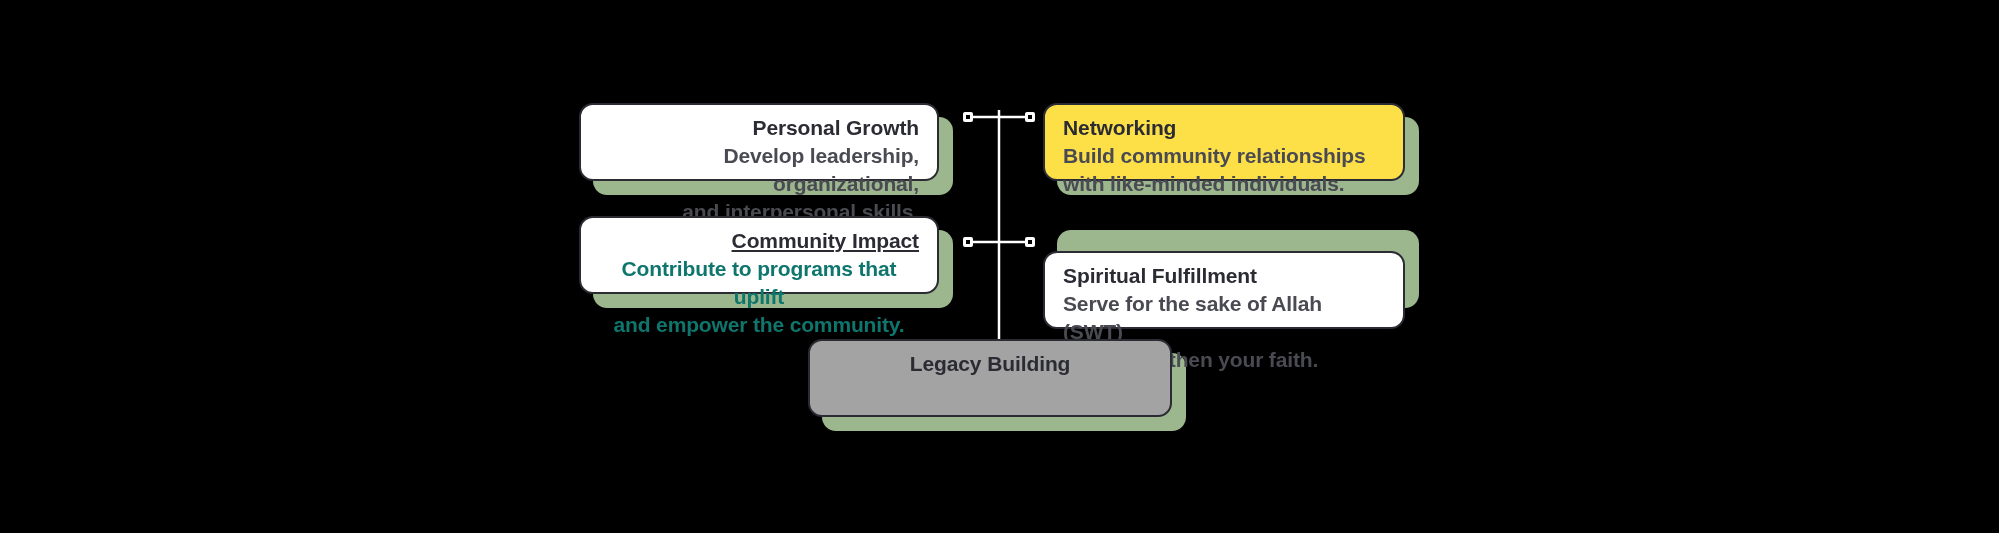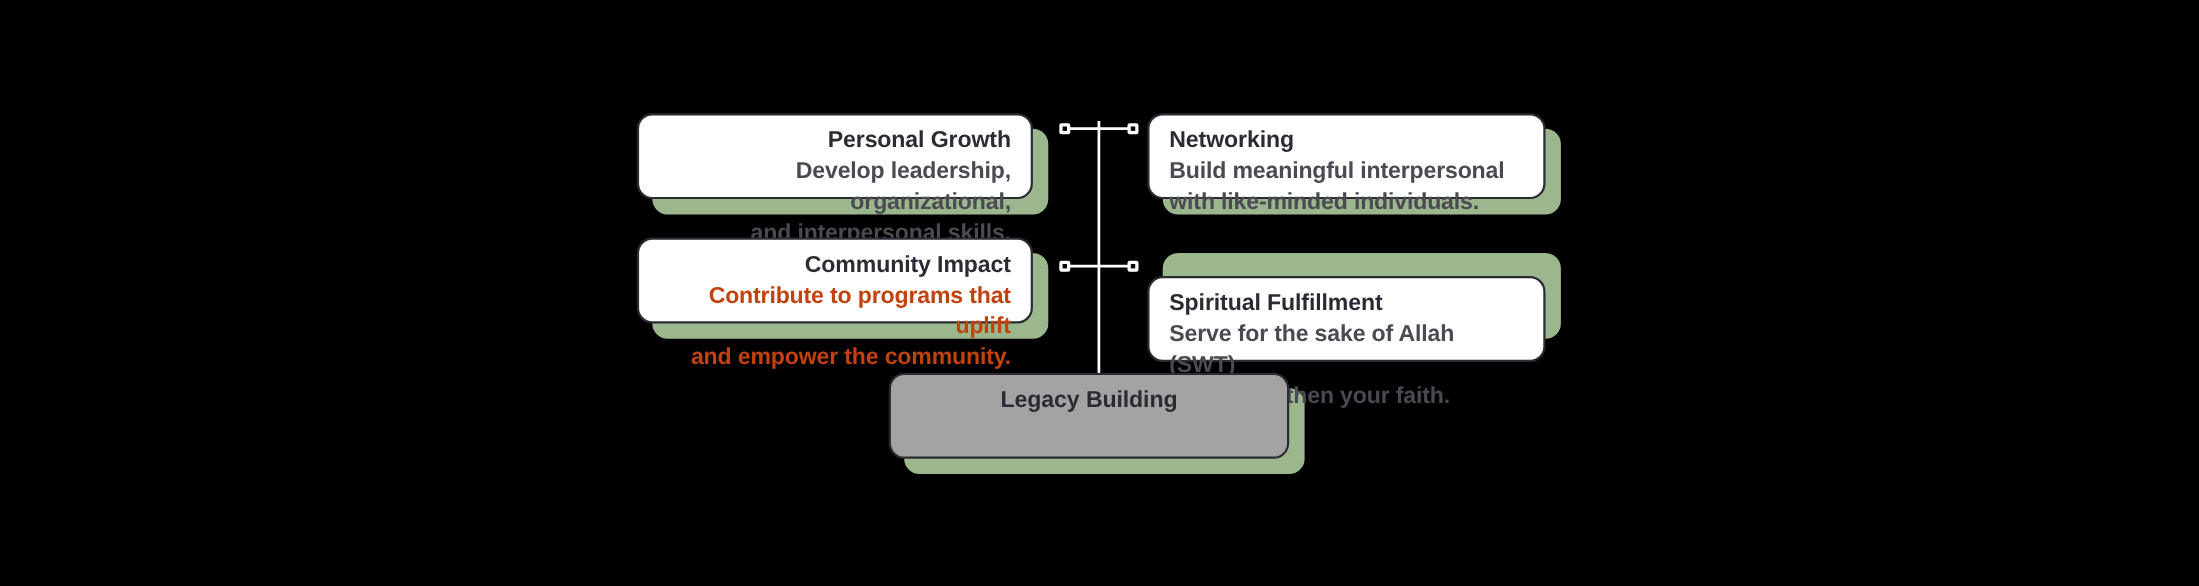--- a/index.html
+++ b/index.html
@@ -97,28 +97,28 @@
       <div class="card-shadow" style="left: 593px; top: 230px; width: 360px; height: 78px; background: rgb(156, 182, 141);"></div>
       <div class="card-shadow" style="left: 1057px; top: 230px; width: 362px; height: 78px; background: rgb(156, 182, 141);"></div>
       <div class="card-shadow" style="left: 822px; top: 353px; width: 364px; height: 78px; background: rgb(156, 182, 141);"></div>
     </div>
   <div id="card-layer">
       <div class="card align-right" style="left: 579px; top: 103px; width: 360px; height: 78px; background: rgb(255, 255, 255); border-color: rgb(43, 43, 51);">
         <div class="card-title" style="color: rgb(43, 43, 51);">Personal Growth</div>
         <div class="card-desc" style="color: rgb(74, 74, 83);">Develop leadership, organizational,
 and interpersonal skills.</div>
       </div>
-      <div class="card align-left" style="left: 1043px; top: 103px; width: 362px; height: 78px; background: #ffffff; border-color: rgb(43, 43, 51);">
+      <div class="card align-left" style="left: 1043px; top: 103px; width: 362px; height: 78px; background: #fde047; border-color: rgb(43, 43, 51);">
         <div class="card-title" style="color: rgb(43, 43, 51);">Networking</div>
-        <div class="card-desc" style="color: rgb(74, 74, 83);">Build meaningful interpersonal
+        <div class="card-desc" style="color: rgb(74, 74, 83);">Build community relationships
 with like-minded individuals.</div>
       </div>
       <div class="card align-right" style="left: 579px; top: 216px; width: 360px; height: 78px; background: rgb(255, 255, 255); border-color: rgb(43, 43, 51);">
-        <div class="card-title" style="color: rgb(43, 43, 51);">Community Impact</div>
-        <div class="card-desc" style="color: #c2410c;">Contribute to programs that uplift
+        <div class="card-title" style="color: rgb(43, 43, 51); text-decoration: underline;">Community Impact</div>
+        <div class="card-desc" style="color: #0f766e; text-align: center;">Contribute to programs that uplift
 and empower the community.</div>
       </div>
       <div class="card align-left" style="left: 1043px; top: 216px; width: 362px; height: 78px; background: rgb(255, 255, 255); border-color: rgb(43, 43, 51); margin-top: 35px;">
         <div class="card-title" style="color: rgb(43, 43, 51);">Spiritual Fulfillment</div>
         <div class="card-desc" style="color: rgb(74, 74, 83);">Serve for the sake of Allah (SWT)
 and strengthen your faith.</div>
       </div>
       <div class="card " style="text-align: center; left: 808px; top: 339px; width: 364px; height: 78px; background: #a3a3a3; border-color: rgb(43, 43, 51);">
         <div class="card-title" style="color: rgb(43, 43, 51);">Legacy Building</div>
       </div>

